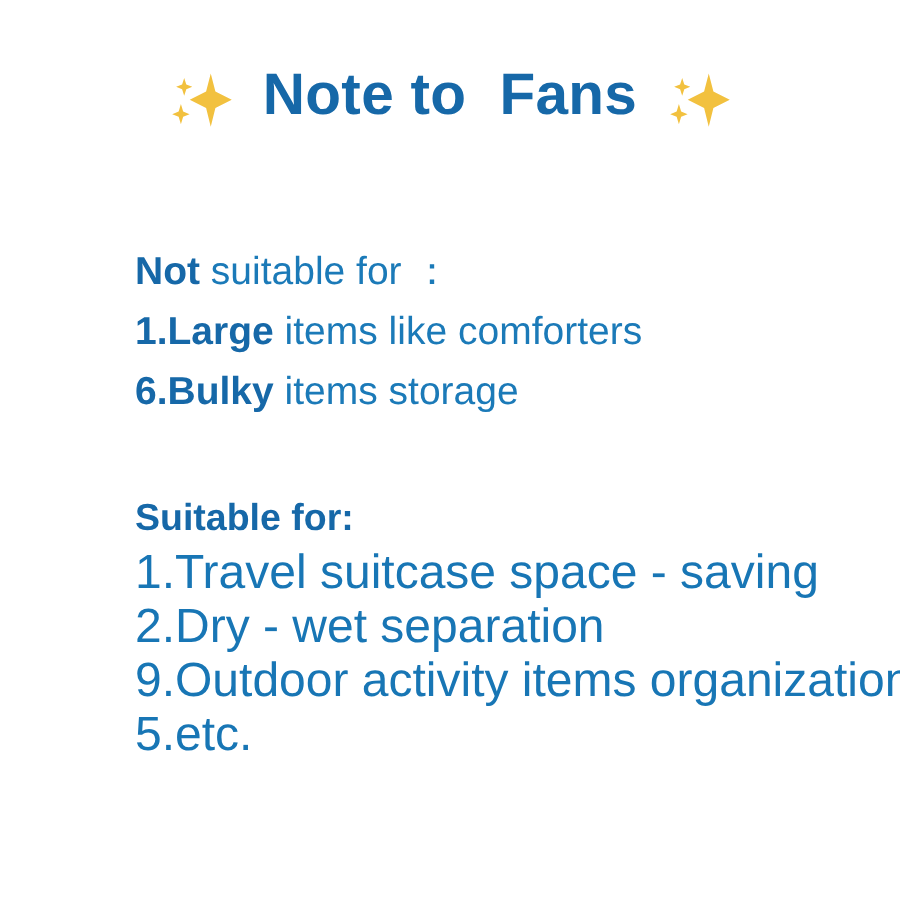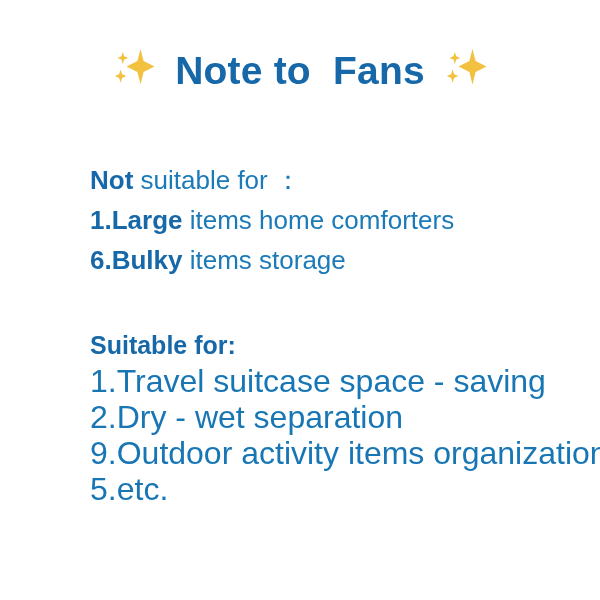--- a/index.html
+++ b/index.html
@@ -23,21 +23,21 @@
     box-sizing: border-box;
   }
 
   
   .title-row {
     position: absolute;
     left: 0;
     top: 44px;
     width: 600px;
     display: flex;
-    align-items: flex-end;
+    align-items: flex-start;
     justify-content: center;
     gap: 18px;
   }
 
   .title-text {
     font-size: 39px;
     font-weight: bold;
     color: #1668A8;
     letter-spacing: 0.2px;
     white-space: pre;
@@ -116,21 +116,21 @@
         <path d="M9.6 25.4 L11.1 30.3 L15.4 32.1 L11.1 33.9 L9.6 38.8 L8.1 33.9 L3.8 32.1 L8.1 30.3 Z" fill="#F2C13F"></path>
       </svg>
     </span>
 
   </div>
 
   <div class="block block-not">
 
     <div class="line big"><span class="bold">Not</span><span class="reg"> suitable for ：</span></div>
 
-    <div class="line big"><span class="bold">1.Large</span><span class="reg"> items home comforters</span></div>
+    <div class="line big"><span class="bold">1.Large</span><span class="reg"> items like comforters</span></div>
 
     <div class="line big"><span class="bold">6.Bulky</span><span class="reg"> items storage</span></div>
 
   </div>
 
   <div class="block block-suit">
 
     <div class="heading">Suitable for:</div>
 
     <div class="line">1.Travel suitcase space - saving</div>

